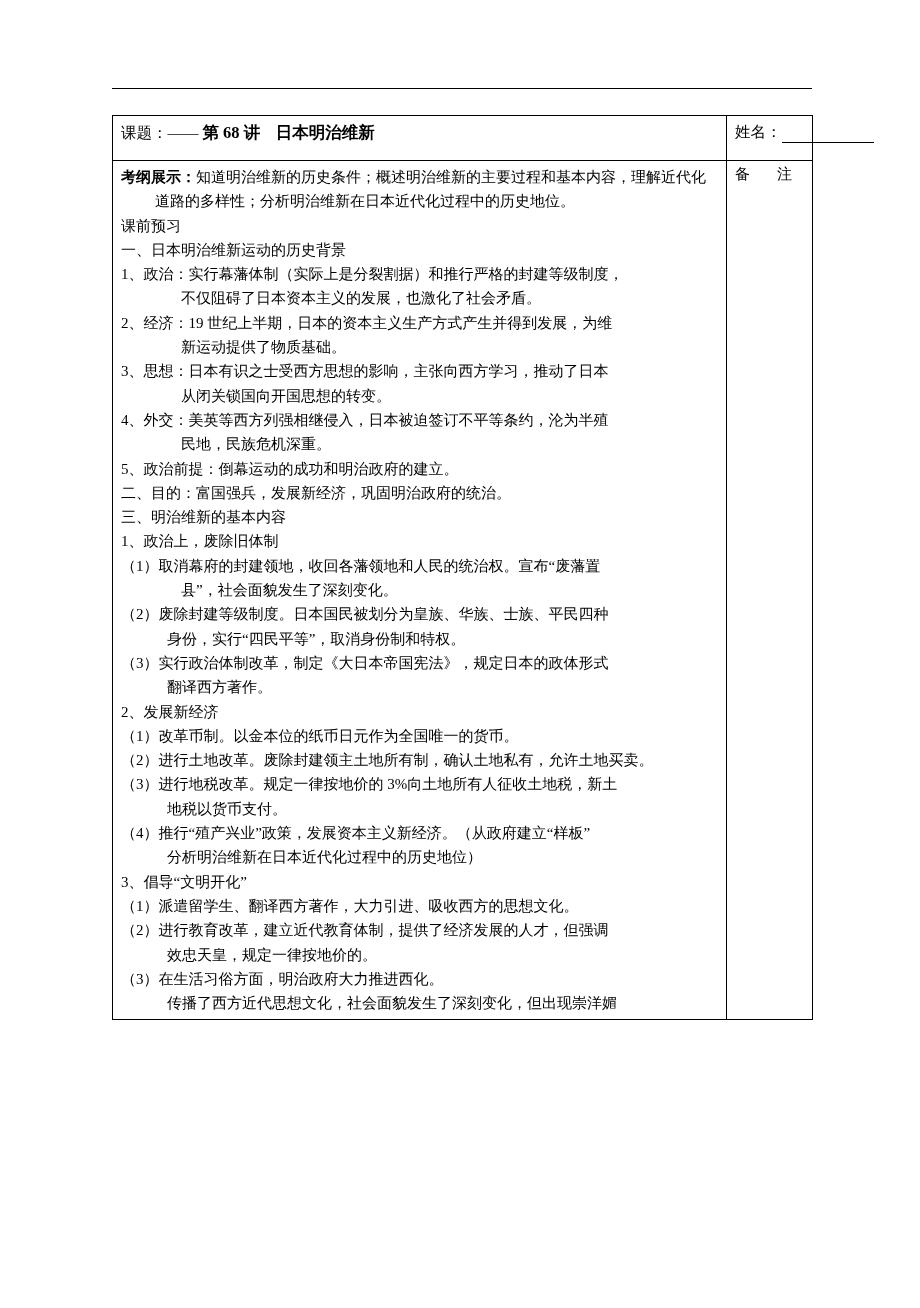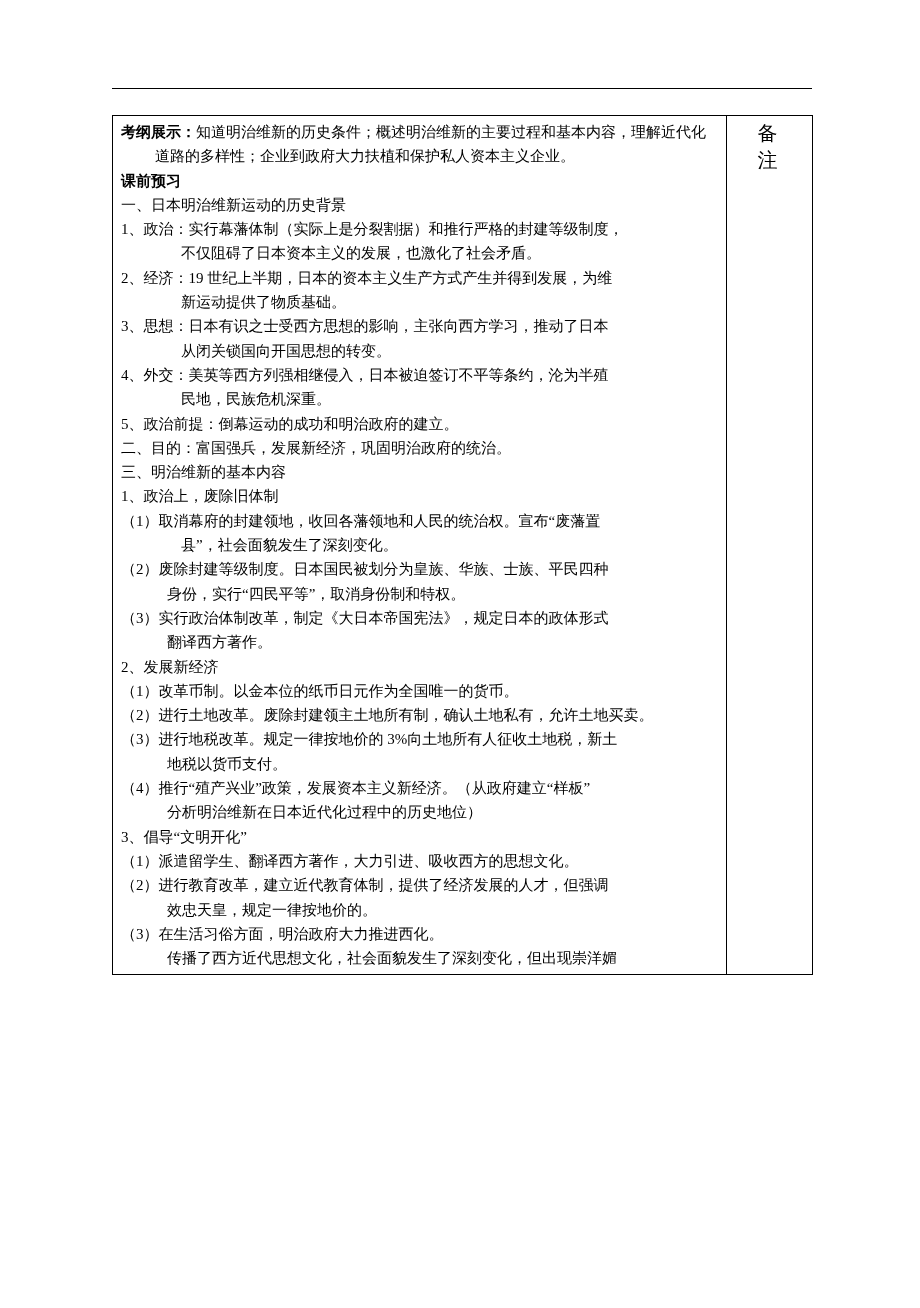--- a/index.html
+++ b/index.html
@@ -63,22 +63,21 @@
     border-bottom: 1px solid #000;
     height: 14px;
     vertical-align: bottom;
   }
   .body-cell {
     font-size: 15px;
     line-height: 1.62;
   }
   .note-cell {
     width: 86px;
-    font-size: 20px;
-    text-align: center;
+    font-size: 15px;
     padding-top: 8px;
   }
   .note-cell span {
     letter-spacing: 6px;
   }
   .b {
     font-weight: bold;
   }
   .p {
     margin: 0;
@@ -88,42 +87,53 @@
     padding-left: 34px;
     text-indent: -34px;
   }
   .p.cont {
     padding-left: 46px;
   }
   .p.cont2 {
     padding-left: 60px;
   }
   .sec-head {
-    font-weight: bold;
+    font-weight: normal;
     margin: 0;
   }
 </style>
 </head>
 <body>
 
 <div class="page">
 
   <div class="top-rule"></div>
 
   <table class="doc-table">
     <colgroup>
       <col style="width:614px">
       <col style="width:86px">
     </colgroup>
     <tbody>
+      <tr class="title-row">
+        <td class="title-cell">
+          <span>课题：——</span>
+          <span class="lesson">第 68 讲</span>
+          &nbsp;&nbsp;
+          <span class="lesson">日本明治维新</span>
+        </td>
+        <td class="name-cell">
+          <span>姓名：</span><span class="name-underline"></span>
+        </td>
+      </tr>
       <tr>
         <td class="body-cell">
 
           <p class="p hang">
-            <span class="b">考纲展示：</span><span>知道明治维新的历史条件；概述明治维新的主要过程和基本内容，理解近代化道路的多样性；企业到政府大力扶植和保护私人资本主义企业。</span>
+            <span class="b">考纲展示：</span><span>知道明治维新的历史条件；概述明治维新的主要过程和基本内容，理解近代化道路的多样性；分析明治维新在日本近代化过程中的历史地位。</span>
           </p>
 
           <p class="sec-head">课前预习</p>
 
           <p class="p">一、日本明治维新运动的历史背景</p>
           <p class="p">1、政治：实行幕藩体制（实际上是分裂割据）和推行严格的封建等级制度，</p>
           <p class="p cont2">不仅阻碍了日本资本主义的发展，也激化了社会矛盾。</p>
           <p class="p">2、经济：19 世纪上半期，日本的资本主义生产方式产生并得到发展，为维</p>
           <p class="p cont2">新运动提供了物质基础。</p>
           <p class="p">3、思想：日本有识之士受西方思想的影响，主张向西方学习，推动了日本</p>

